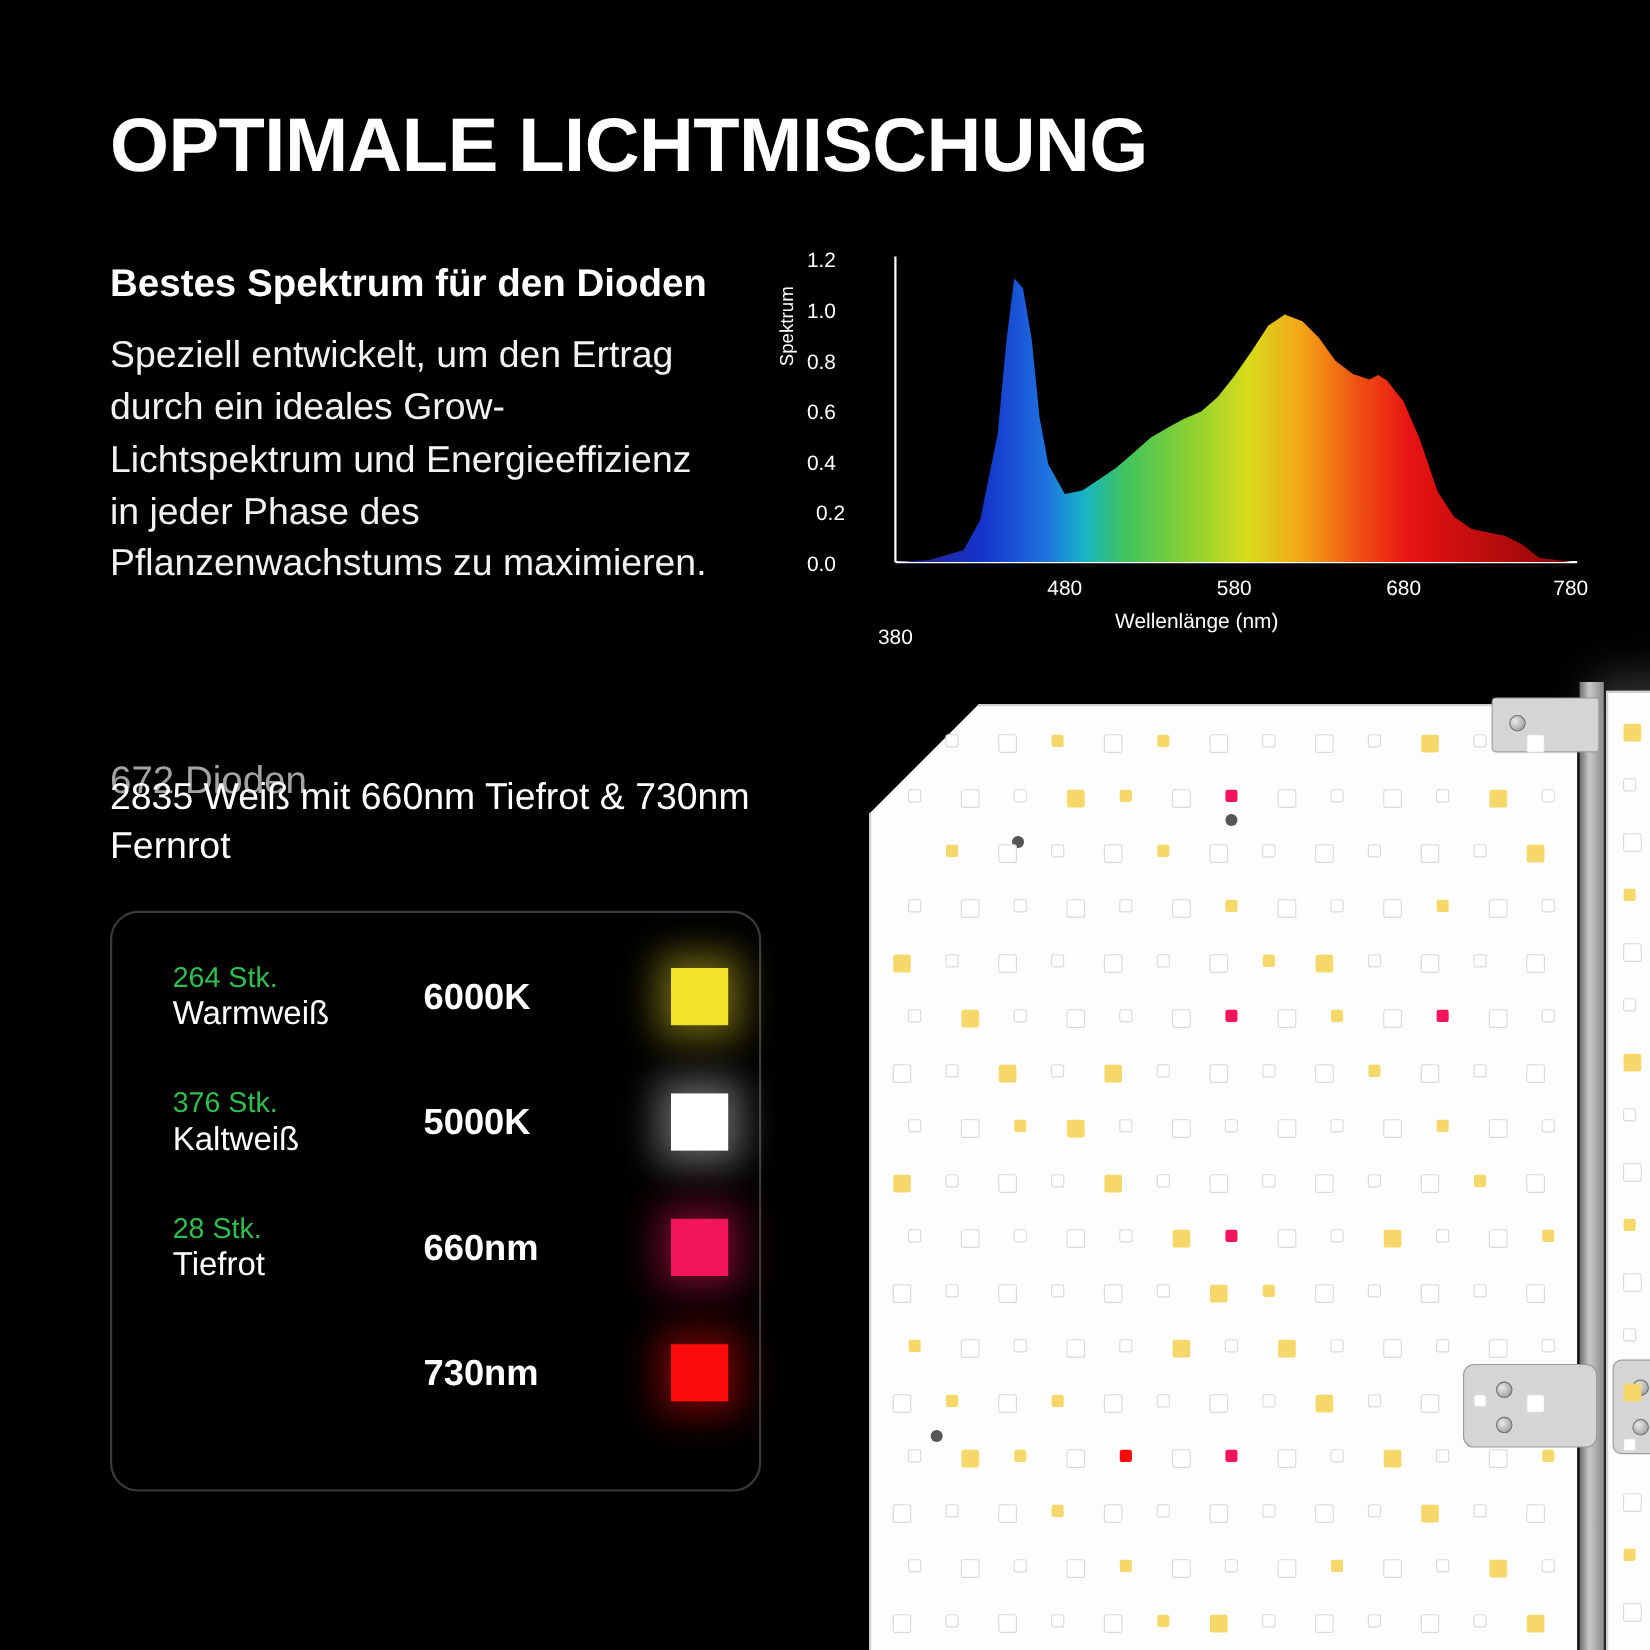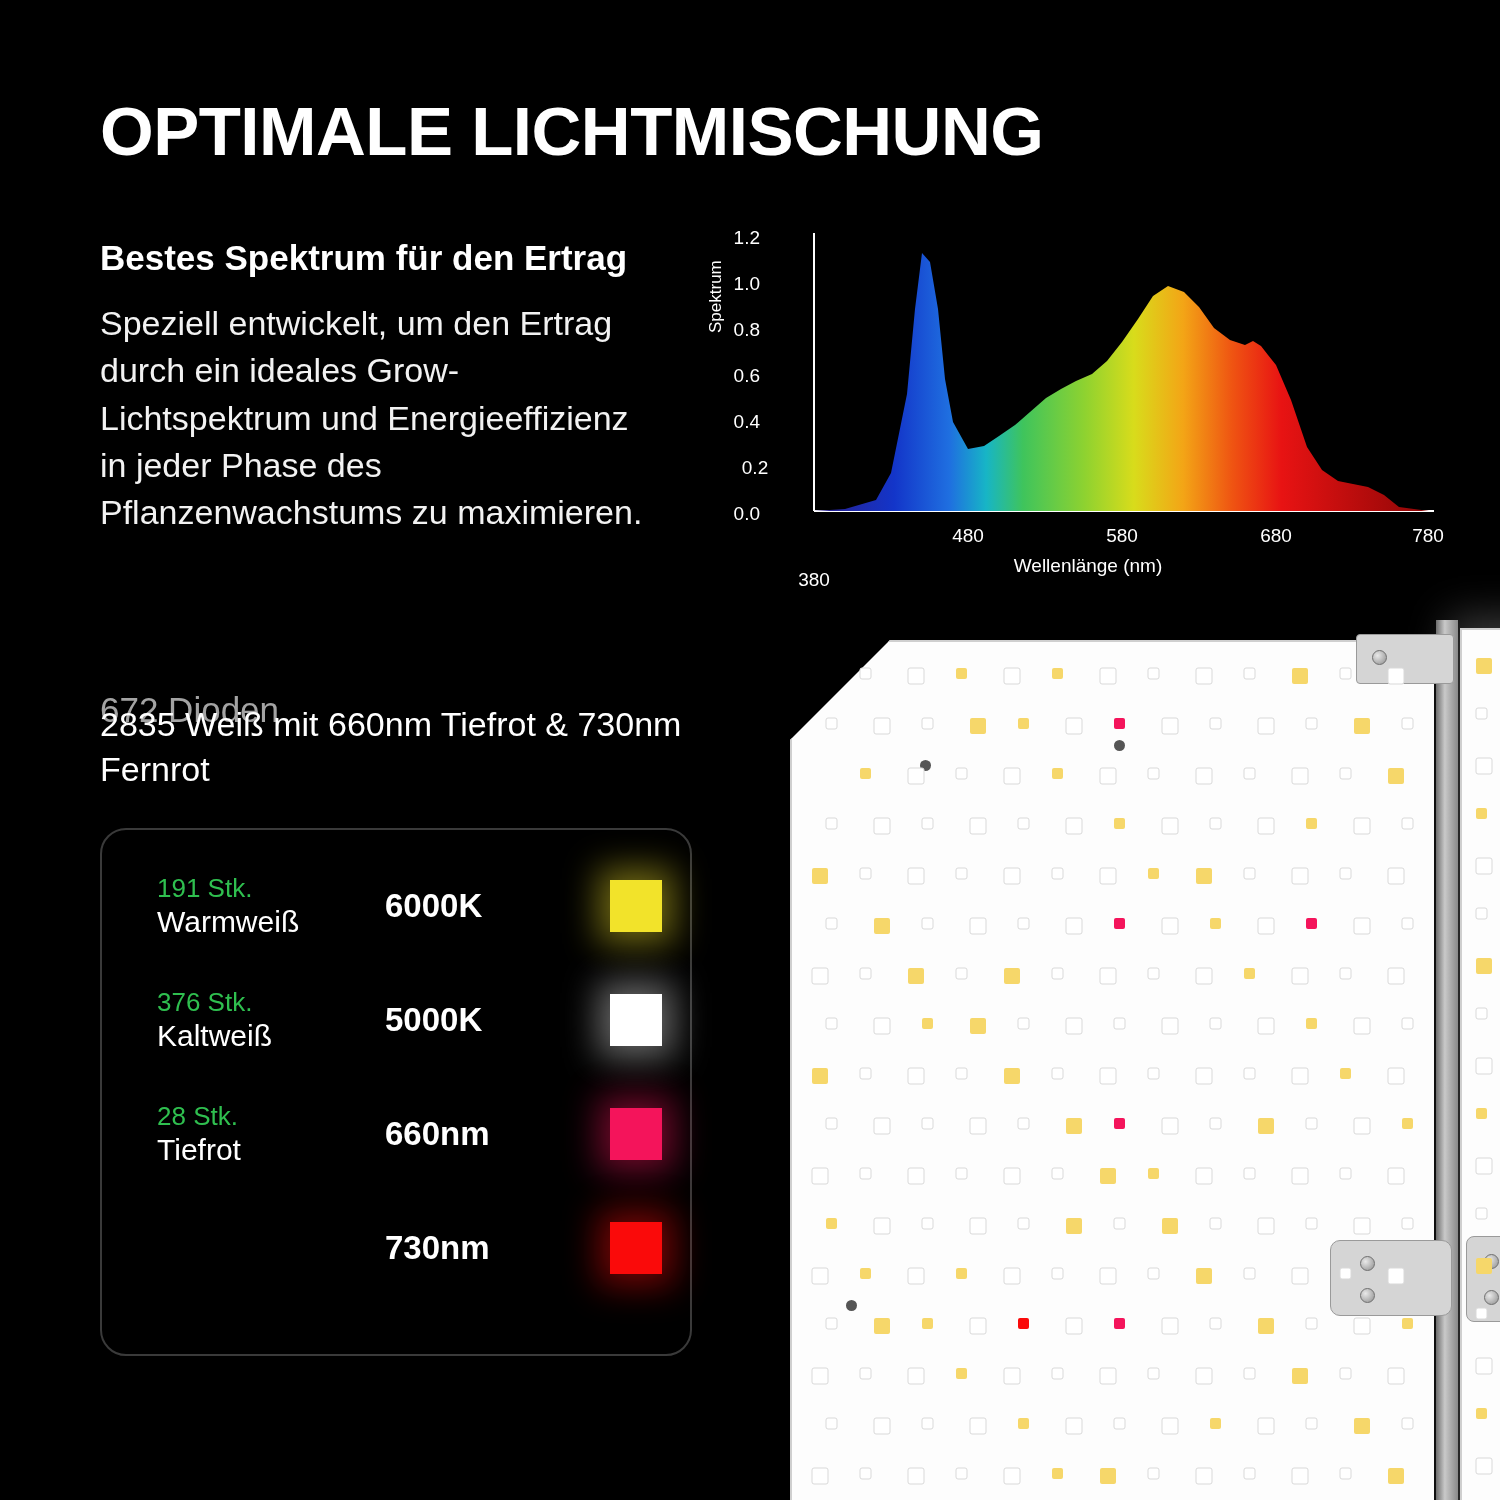--- a/index.html
+++ b/index.html
@@ -229,30 +229,30 @@
     background: #555;
   }
 </style>
 </head>
 <body>
 
 <div id="page">
 
   <div class="headline">OPTIMALE LICHTMISCHUNG</div>
 
-  <div class="subhead">Bestes Spektrum für den Ertrag</div>
+  <div class="subhead">Bestes Spektrum für den Dioden</div>
   <div class="bodytext">Speziell entwickelt, um den Ertrag durch ein ideales Grow-Lichtspektrum und Energieeffizienz in jeder Phase des Pflanzenwachstums zu maximieren.</div>
   <div class="diodes-count">672 Dioden</div>
   <div class="diodes-desc">2835 Weiß mit 660nm Tiefrot &amp; 730nm Fernrot</div>
 
   <div class="card">
 
     <div class="card-row" style="top:22px;">
       <div class="row-labels">
-        <div class="row-count">191 Stk.</div>
+        <div class="row-count">264 Stk.</div>
         <div class="row-name">Warmweiß</div>
       </div>
       <div class="row-value">6000K</div>
       <div class="swatch-wrap">
         <div class="swatch" style="background:#f2e32a; box-shadow:0 0 34px 12px rgba(242,227,42,0.45);"></div>
       </div>
     </div>
 
     <div class="card-row" style="top:136px;">
       <div class="row-labels">

